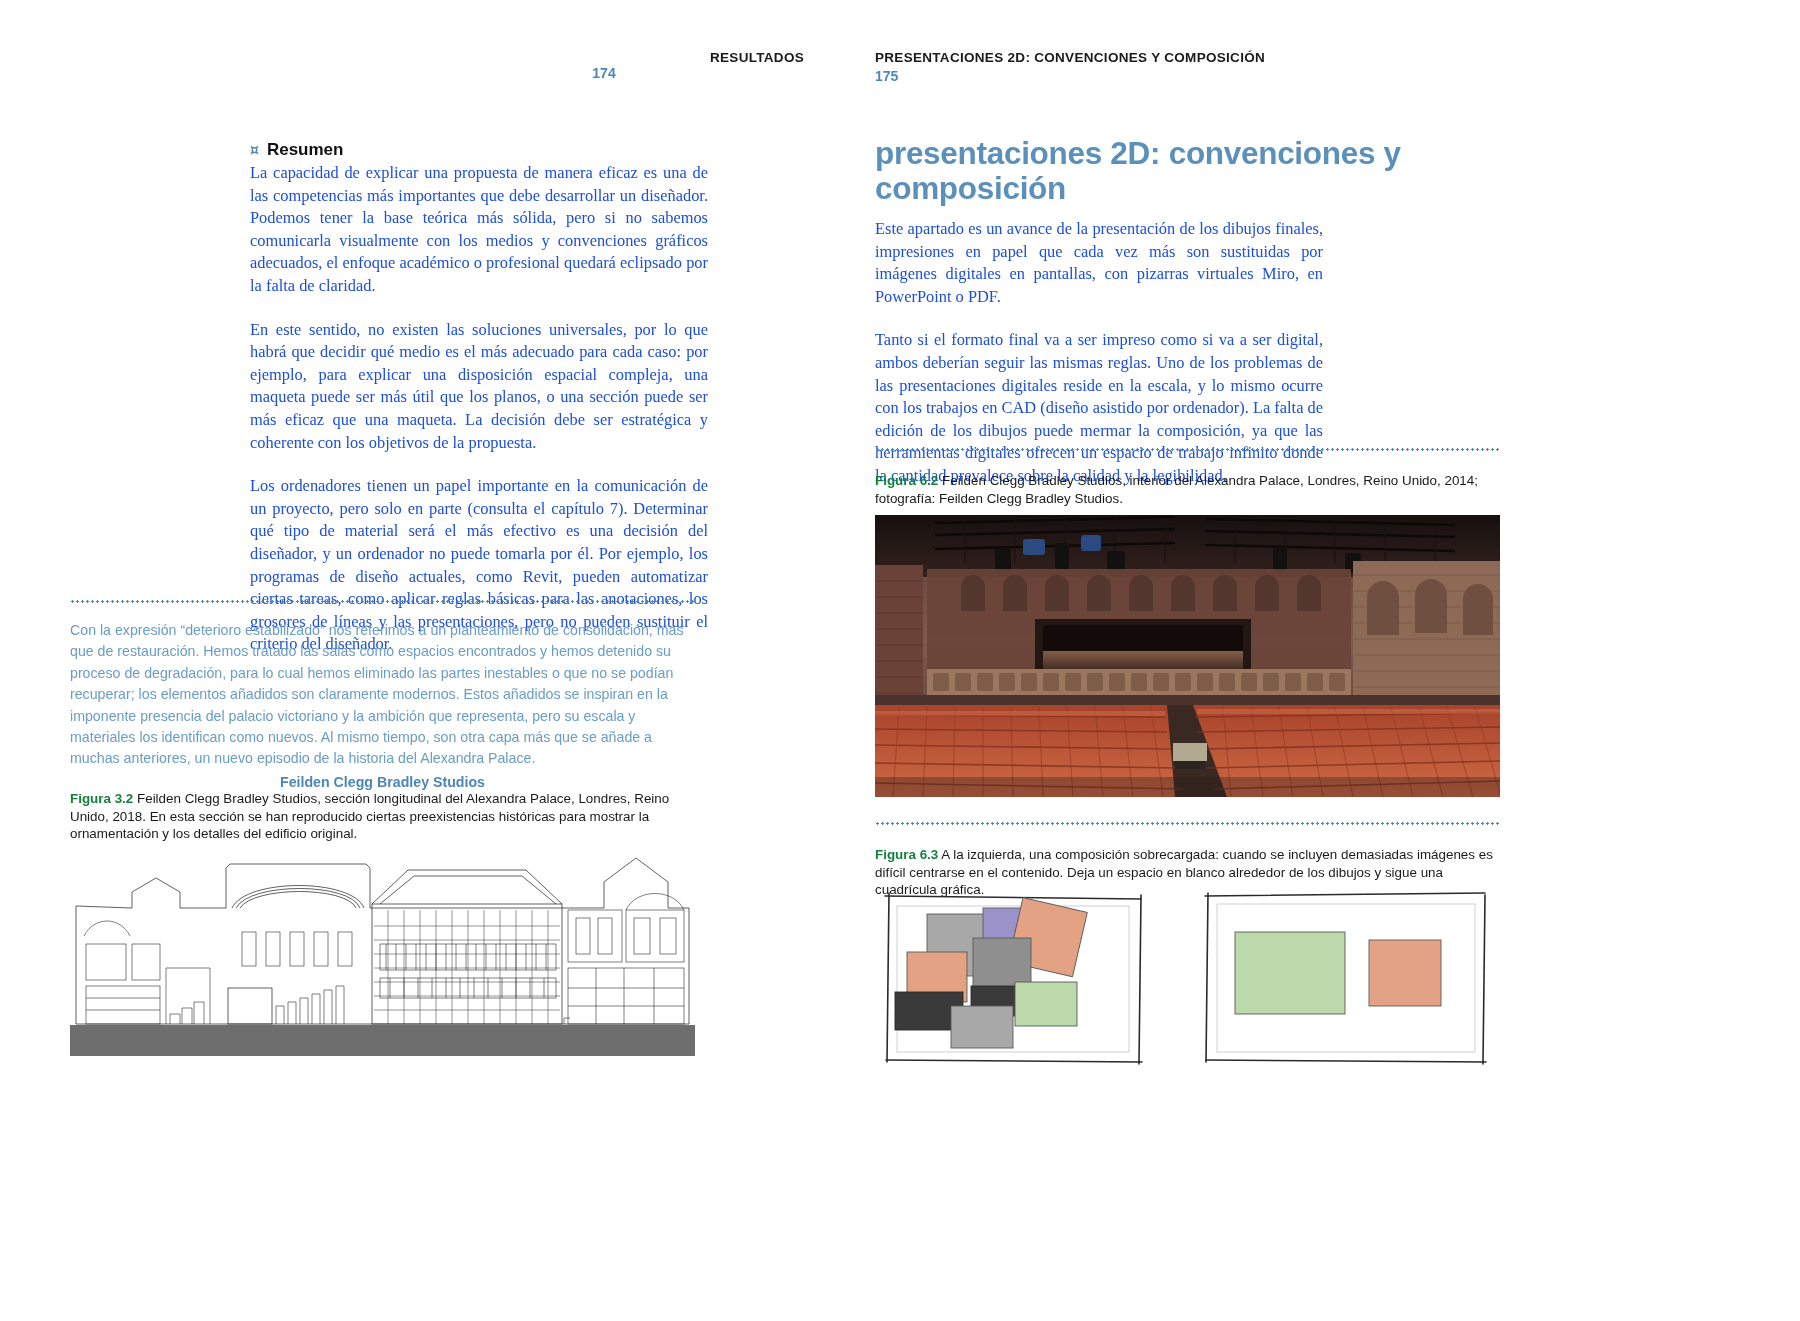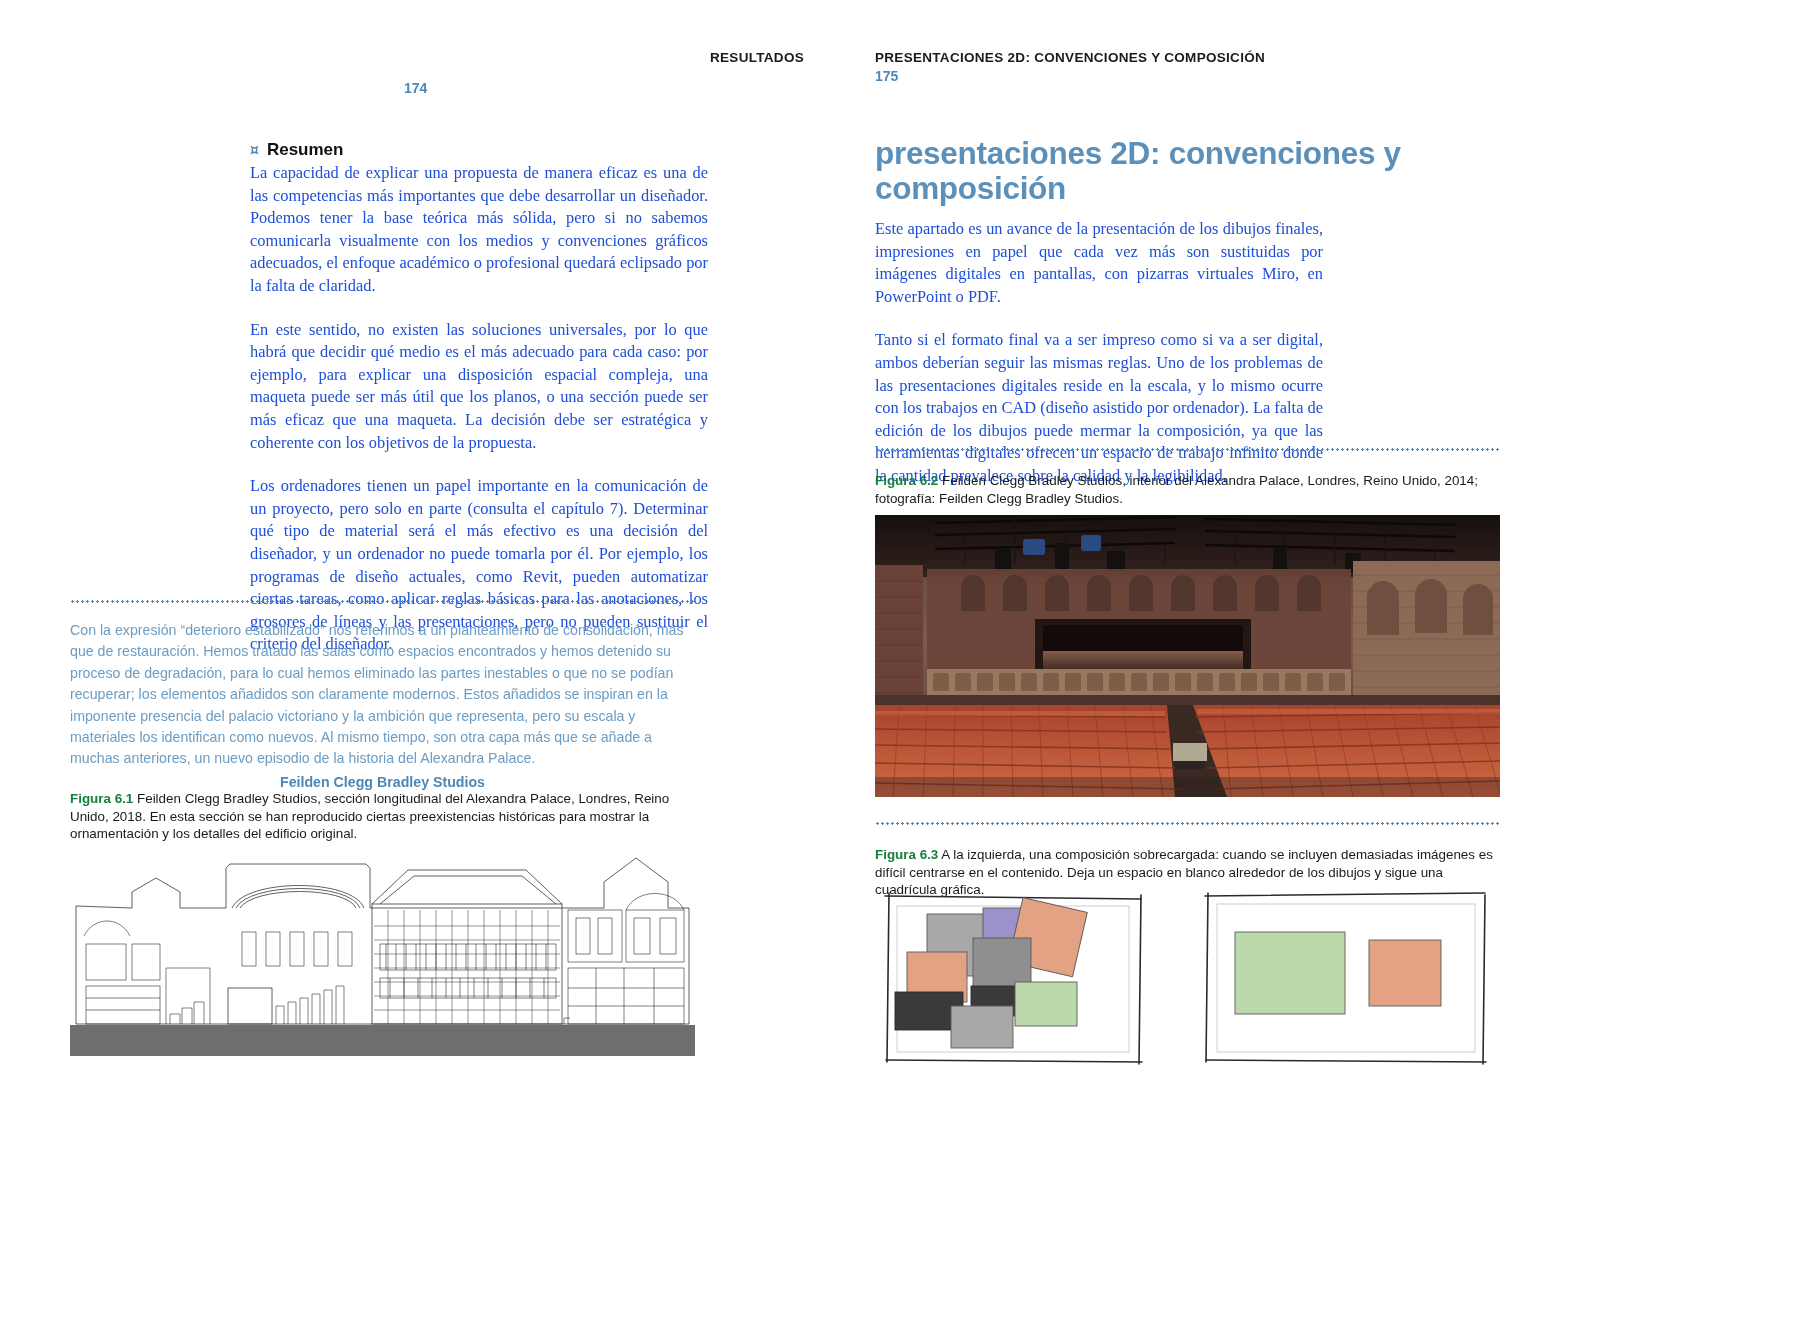--- a/index.html
+++ b/index.html
@@ -22,21 +22,21 @@
     text-transform: uppercase;
   }
   .folio {
     position: absolute;
     font-family: "Liberation Sans", sans-serif;
     font-weight: bold;
     font-size: 14px;
     color: #4e87b5;
   }
   #runhead-left  { left: 404px; top: 50px; width: 400px; text-align: right; }
-  #folio-left    { left: 404px; top: 80px; width: 400px; text-align: left; }
+  #folio-left    { left: 404px; top: 65px; width: 400px; text-align: center; }
   #runhead-right { left: 875px; top: 50px; }
   #folio-right   { left: 875px; top: 68px; }
 
   
   .left-col {
     position: absolute;
     left: 250px; top: 140px; width: 458px;
   }
   .resumen-head {
     font-family: "Liberation Sans", sans-serif;
@@ -156,21 +156,21 @@
   </div>
 
   <div class="dotted-rule" style="left:70px; top:600px; width:625px;" data-interactable="false"></div>
 
   <div class="quote-block" data-interactable="false">
     <div data-interactable="false">Con la expresión “deterioro estabilizado” nos referimos a un planteamiento de consolidación, más que de restauración. Hemos tratado las salas como espacios encontrados y hemos detenido su proceso de degradación, para lo cual hemos eliminado las partes inestables o que no se podían recuperar; los elementos añadidos son claramente modernos. Estos añadidos se inspiran en la imponente presencia del palacio victoriano y la ambición que representa, pero su escala y materiales los identifican como nuevos. Al mismo tiempo, son otra capa más que se añade a muchas anteriores, un nuevo episodio de la historia del Alexandra Palace.</div>
     <div class="quote-attrib" data-interactable="false">Feilden Clegg Bradley Studios</div>
   </div>
 
   <div class="caption" style="left:70px; top:790px; width:625px;" data-interactable="false">
-    <span class="fignum" data-interactable="false">Figura 6.1</span>
+    <span class="fignum" data-interactable="false">Figura 3.2</span>
     <span data-interactable="false">Feilden Clegg Bradley Studios, sección longitudinal del Alexandra Palace, Londres, Reino Unido, 2018. En esta sección se han reproducido ciertas preexistencias históricas para mostrar la ornamentación y los detalles del edificio original.</span>
   </div>
 
   <div class="section-drawing" data-interactable="false">
     <svg width="625" height="208" viewBox="0 0 625 208" data-interactable="false">
       <g stroke="#2b2b2b" stroke-width="0.75" fill="none">
 
         <path d="M6,58 L6,176 L619,176 L619,60 L598,60 L598,34 L566,10 L534,34 L534,60 L300,60
                  L300,20 L296,16 L160,16 L156,20 L156,60 L110,60 L110,44 L86,30 L62,44 L62,60 Z"></path>
 

